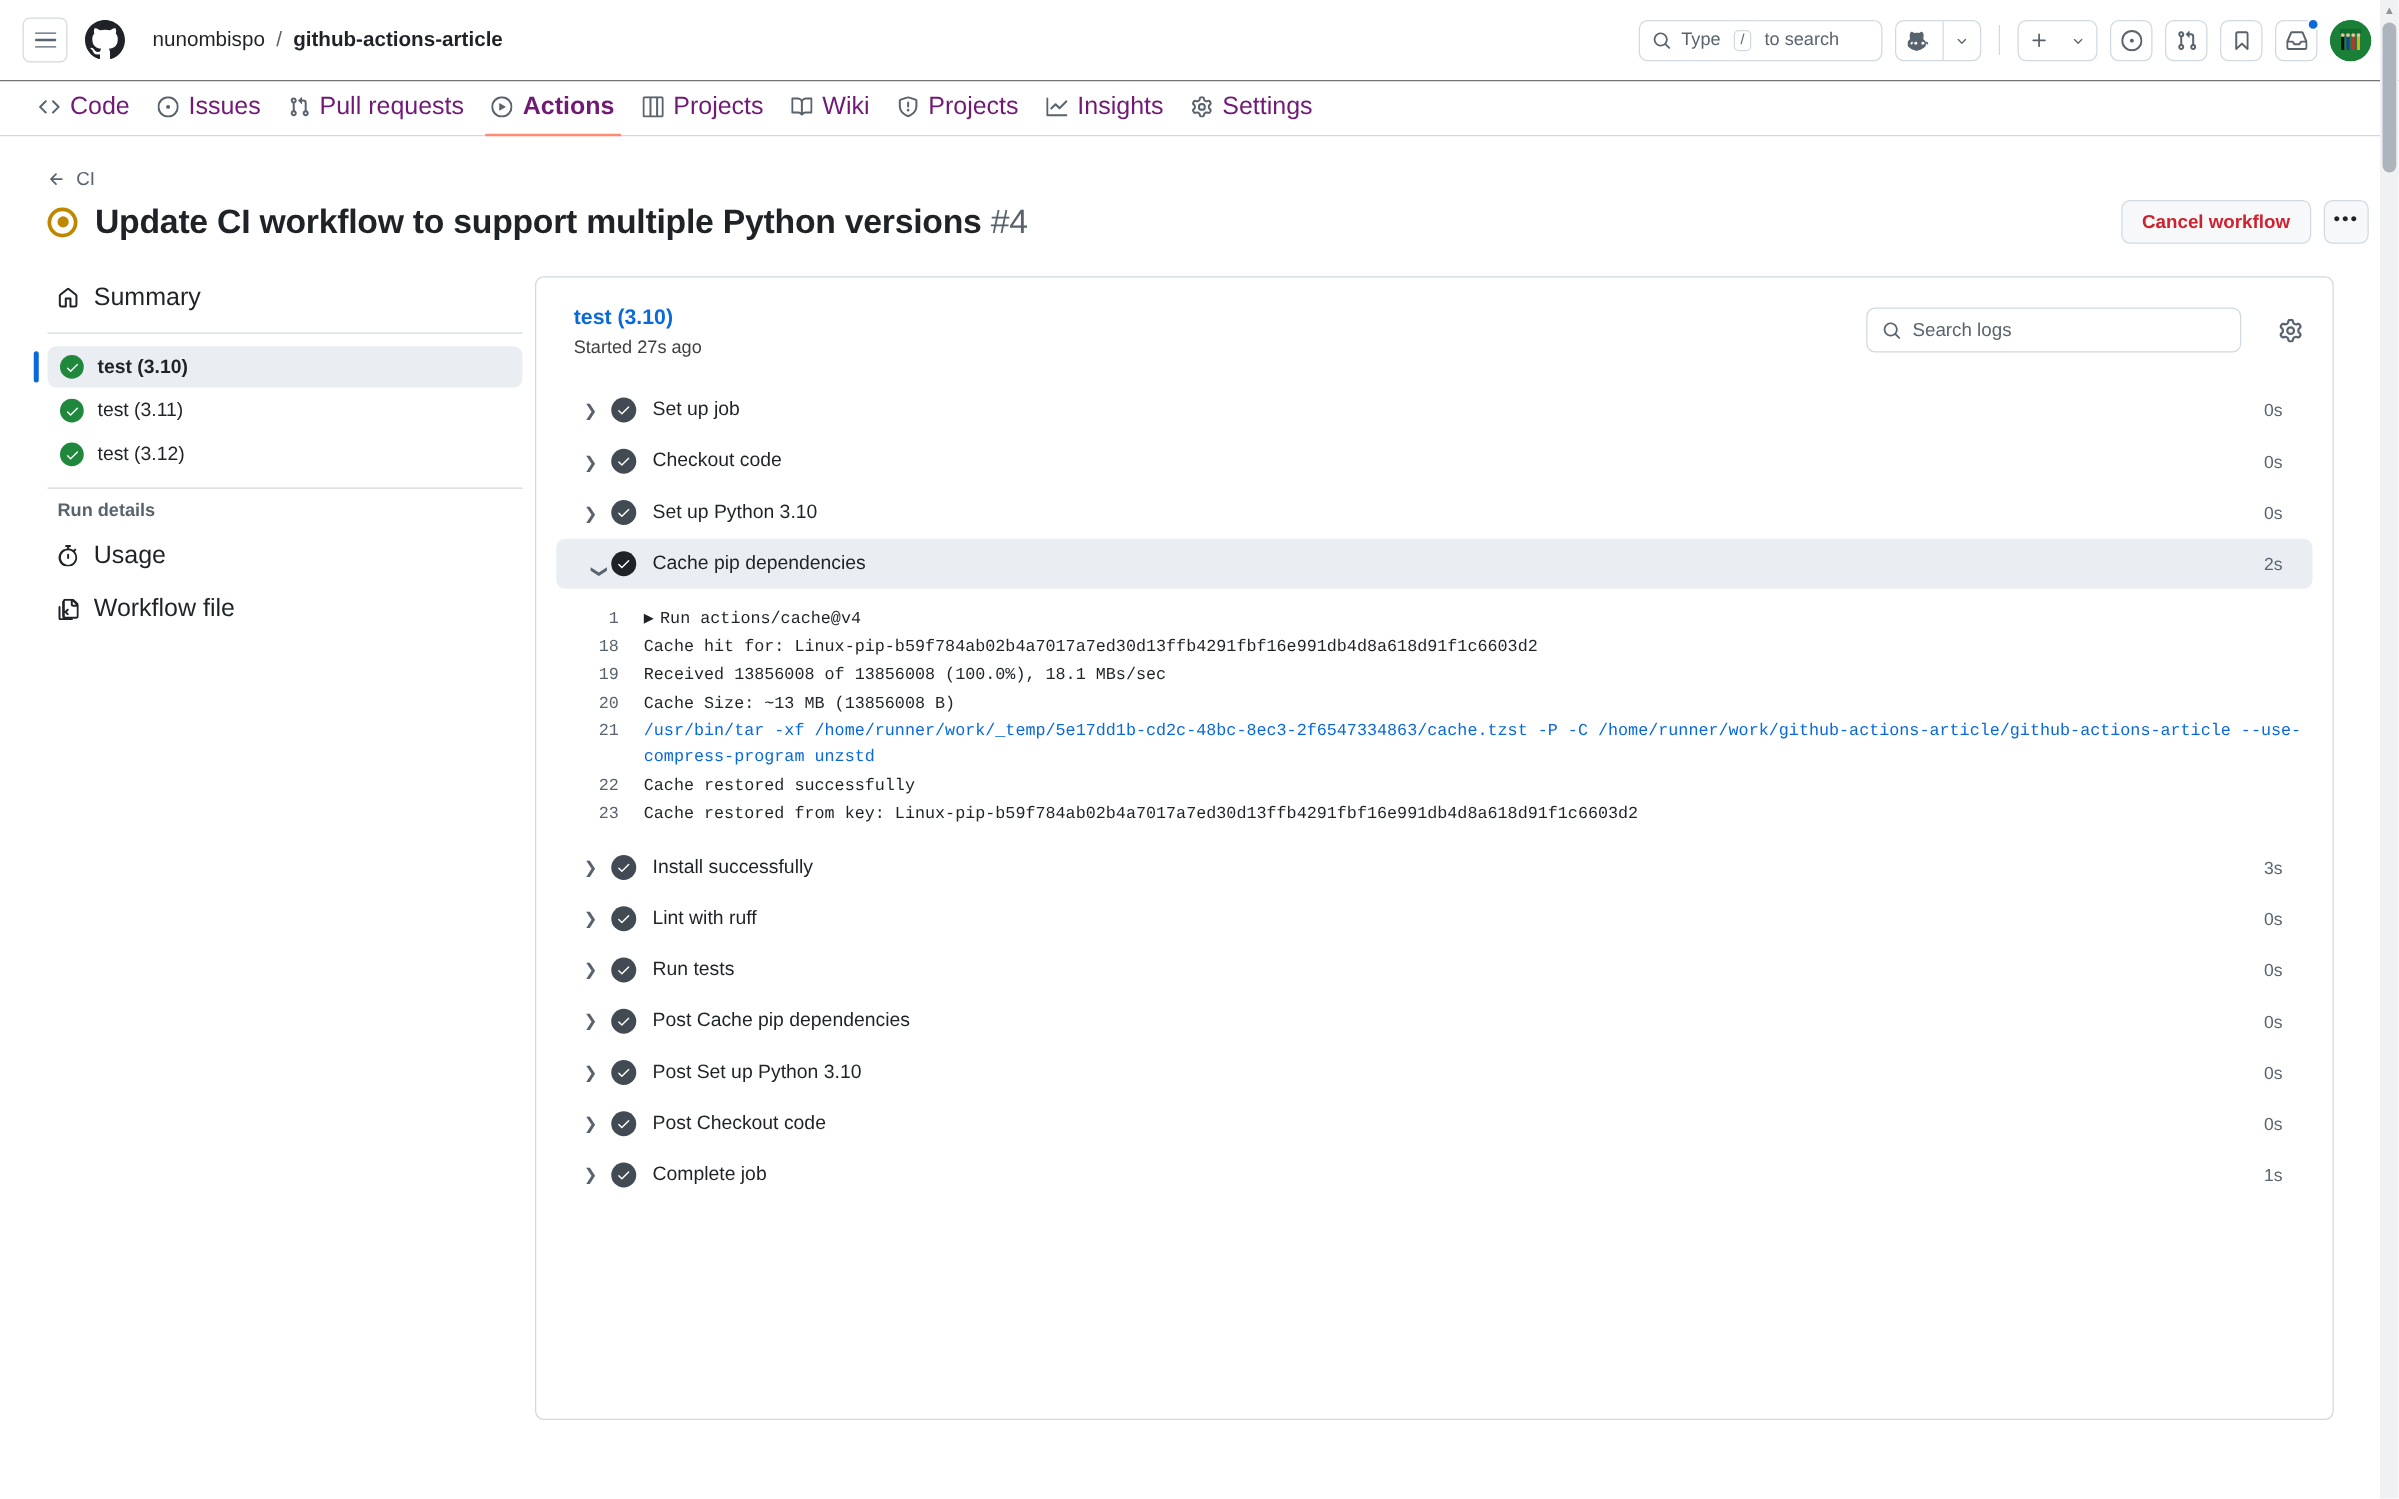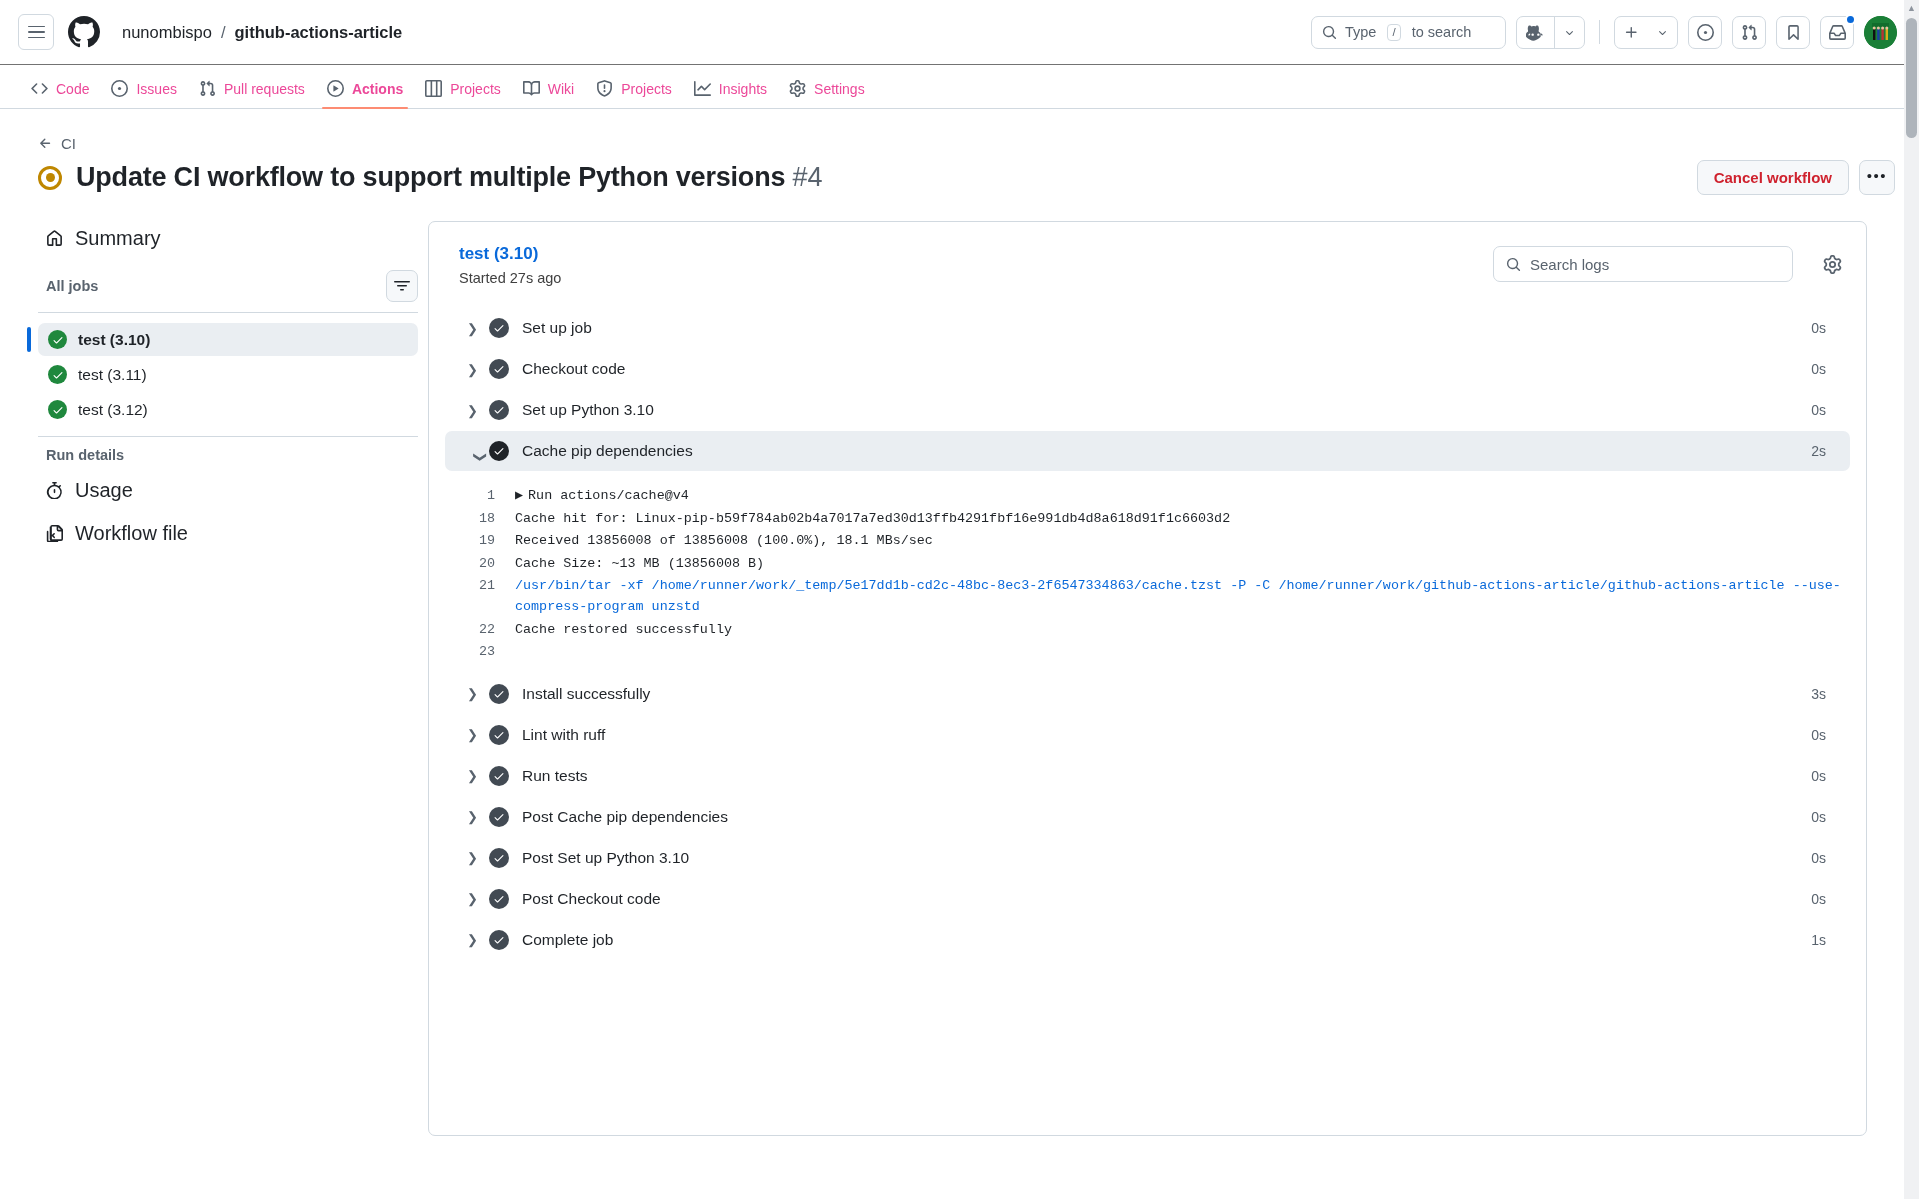--- a/index.html
+++ b/index.html
@@ -112,22 +112,22 @@
     height: 44px;
     display: flex; align-items: flex-end;
     gap: 4px;
     padding: 0 22px;
     border-bottom: 1px solid #d1d9e0;
     background:#ffffff;
   }
   .nav-item {
     display:flex; align-items:center; gap: 8px;
     padding: 0 9px 11px 9px;
-    font-size: 14px;
-    color: #ec4899;
+    font-size: 20px;
+    color: #701a75;
     text-decoration:none;
     cursor: pointer;
     position: relative;
     white-space: nowrap;
   }
   .nav-item .ic { color:#59636e; display:flex; align-items:center; }
   .nav-item.active { font-weight: 700; }
   .nav-item.active::after {
     content:""; position:absolute; left: 4px; right: 4px; bottom: -1px;
     height: 2px; background:#fd8c73; border-radius:2px;
@@ -517,28 +517,20 @@
   <div class="content-cols">
 
     <div class="sidebar">
       <a class="side-link">
         <svg width="17" height="17" viewBox="0 0 16 16" fill="#1f2328">
             <path d="M6.906.664a1.749 1.749 0 0 1 2.187 0l5.25 4.2c.415.332.657.835.657 1.367v7.019A1.75 1.75 0 0 1 13.25 15h-3.5a.75.75 0 0 1-.75-.75V9H7v5.25a.75.75 0 0 1-.75.75h-3.5A1.75 1.75 0 0 1 1 13.25V6.23c0-.531.242-1.034.657-1.366l5.25-4.2Zm1.25 1.171a.25.25 0 0 0-.312 0l-5.25 4.2a.25.25 0 0 0-.094.196v7.019c0 .138.112.25.25.25H5.5V8.25a.75.75 0 0 1 .75-.75h3.5a.75.75 0 0 1 .75.75v5.25h2.75a.25.25 0 0 0 .25-.25V6.23a.25.25 0 0 0-.094-.195Z"></path>
           </svg>
         <span>Summary</span>
       </a>
 
-      <div class="side-section">
-        <span class="side-section-title">All jobs</span>
-        <div class="filter-btn">
-          <svg width="16" height="16" viewBox="0 0 16 16" fill="#1f2328">
-              <path d="M.75 3h14.5a.75.75 0 0 1 0 1.5H.75a.75.75 0 0 1 0-1.5ZM3 7.75A.75.75 0 0 1 3.75 7h8.5a.75.75 0 0 1 0 1.5h-8.5A.75.75 0 0 1 3 7.75Zm3 4a.75.75 0 0 1 .75-.75h2.5a.75.75 0 0 1 0 1.5h-2.5a.75.75 0 0 1-.75-.75Z"></path>
-            </svg>
-        </div>
-      </div>
 
       <div class="side-rule"></div>
 
       <div class="job-item selected">
         <span class="check-green">
           <svg width="12" height="12" viewBox="0 0 16 16" fill="#fff">
               <path d="M13.78 4.22a.75.75 0 0 1 0 1.06l-7.25 7.25a.75.75 0 0 1-1.06 0L2.22 9.28a.751.751 0 0 1 .018-1.042.751.751 0 0 1 1.042-.018L6 10.94l6.72-6.72a.75.75 0 0 1 1.06 0Z"></path>
             </svg>
         </span>
         <span>test (3.10)</span>
@@ -669,20 +661,21 @@
           <div class="log-line">
             <span class="log-num">21</span>
             <span class="log-text blue">/usr/bin/tar -xf /home/runner/work/_temp/5e17dd1b-cd2c-48bc-8ec3-2f6547334863/cache.tzst -P -C /home/runner/work/github-actions-article/github-actions-article --use-compress-program unzstd</span>
           </div>
           <div class="log-line">
             <span class="log-num">22</span>
             <span class="log-text">Cache restored successfully</span>
           </div>
           <div class="log-line">
             <span class="log-num">23</span>
+            <span class="log-text">Cache restored from key: Linux-pip-b59f784ab02b4a7017a7ed30d13ffb4291fbf16e991db4d8a618d91f1c6603d2</span>
           </div>
         </div>
 
         <div class="step-row">
           <span class="chevron">❯</span>
           <span class="check-dark">
               <svg width="12" height="12" viewBox="0 0 16 16" fill="#fff">
                 <path d="M13.78 4.22a.75.75 0 0 1 0 1.06l-7.25 7.25a.75.75 0 0 1-1.06 0L2.22 9.28a.751.751 0 0 1 .018-1.042.751.751 0 0 1 1.042-.018L6 10.94l6.72-6.72a.75.75 0 0 1 1.06 0Z"></path>
               </svg>
             </span>

